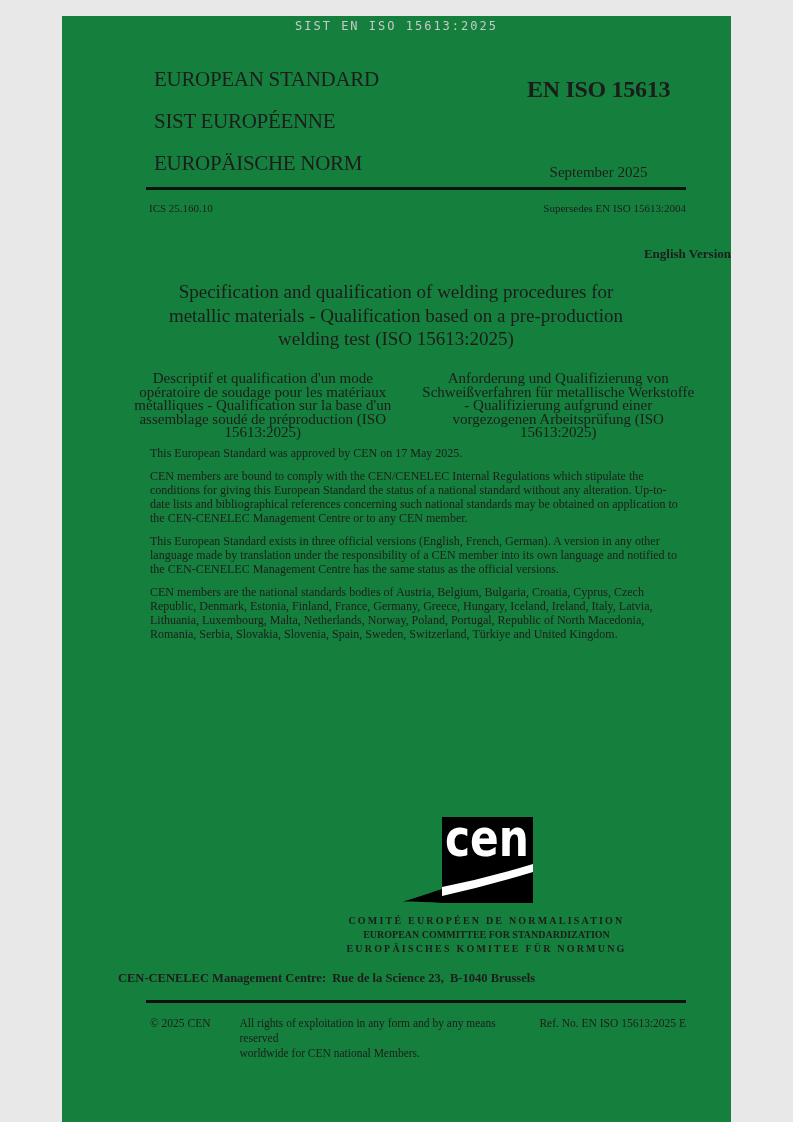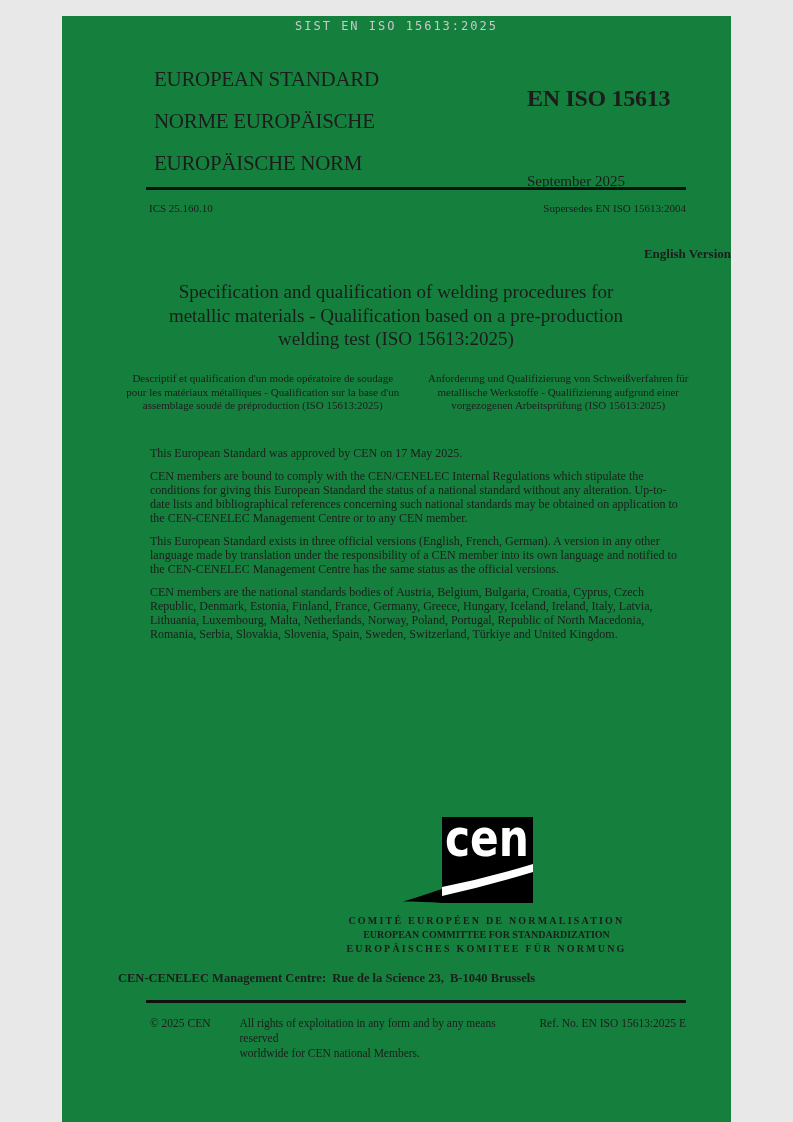--- a/index.html
+++ b/index.html
@@ -25,21 +25,21 @@
   }
 
   .header { position: absolute; top: 52px; left: 92px; right: 45px; }
   .header-titles .ht-line {
     font-size: 21px;
     line-height: 22px;
     margin-bottom: 20px;
     letter-spacing: -0.3px;
     white-space: nowrap;
   }
-  .header-right { position: absolute; top: 17px; left: 373px; }
+  .header-right { position: absolute; top: 8px; left: 373px; text-align: center; }
   .std-number { font-size: 24px; font-weight: bold; line-height: 26px; letter-spacing: -0.3px; }
   .std-date { font-size: 15px; margin-top: 62px; }
 
   .rule { position: absolute; left: 84px; right: 45px; height: 3px; background: #111111; }
   .rule-top { top: 171px; }
   .rule-bottom { top: 984px; }
 
   .meta-row {
     position: absolute; top: 186px; left: 87px; right: 45px;
     display: flex; justify-content: space-between;
@@ -57,21 +57,21 @@
     font-size: 19px; line-height: 23.5px;
   }
 
   .subtitle-row {
     position: absolute; top: 356px; left: 64px; right: 36px;
     display: flex; gap: 22px;
   }
   .subtitle-col {
     flex: 1 1 0;
     text-align: center;
-    font-size: 11px;
+    font-size: 15px;
     line-height: 13.5px;
   }
 
   .body-copy {
     position: absolute; top: 430px; left: 88px; right: 45px;
     font-size: 12px; line-height: 14px;
   }
   .body-copy p { margin: 0 0 9px 0; }
 
   .logo-block {
@@ -101,21 +101,21 @@
 </head>
 <body>
 
 <div class="page">
 
   <div class="watermark">SIST EN ISO 15613:2025</div>
 
   <div class="header">
     <div class="header-titles">
       <div class="ht-line">EUROPEAN STANDARD</div>
-      <div class="ht-line">NORME EUROPÄISCHE</div>
+      <div class="ht-line">SIST EUROPÉENNE</div>
       <div class="ht-line">EUROPÄISCHE NORM</div>
     </div>
     <div class="header-right">
       <div class="std-number">EN ISO 15613</div>
       <div class="std-date">September 2025</div>
     </div>
   </div>
 
   <div class="rule rule-top"></div>
 

